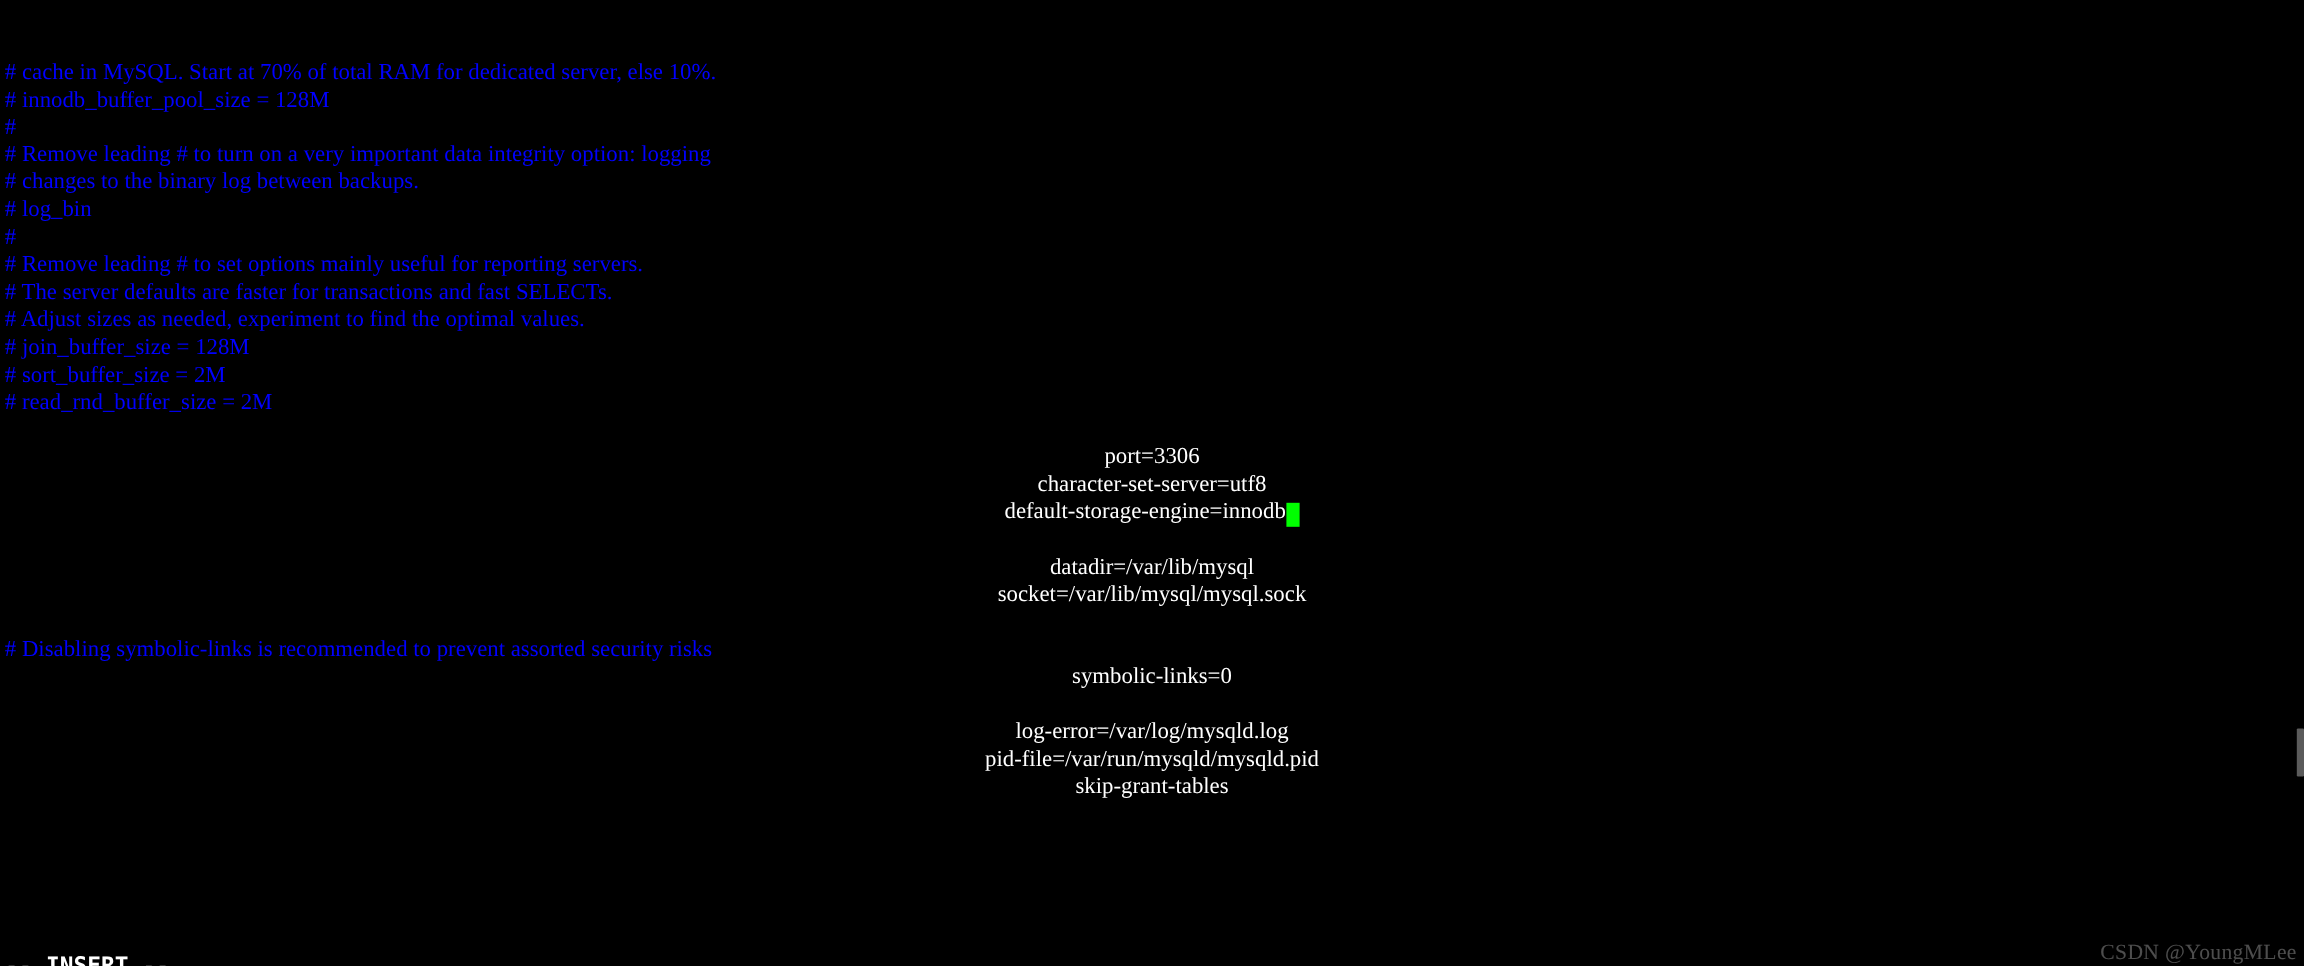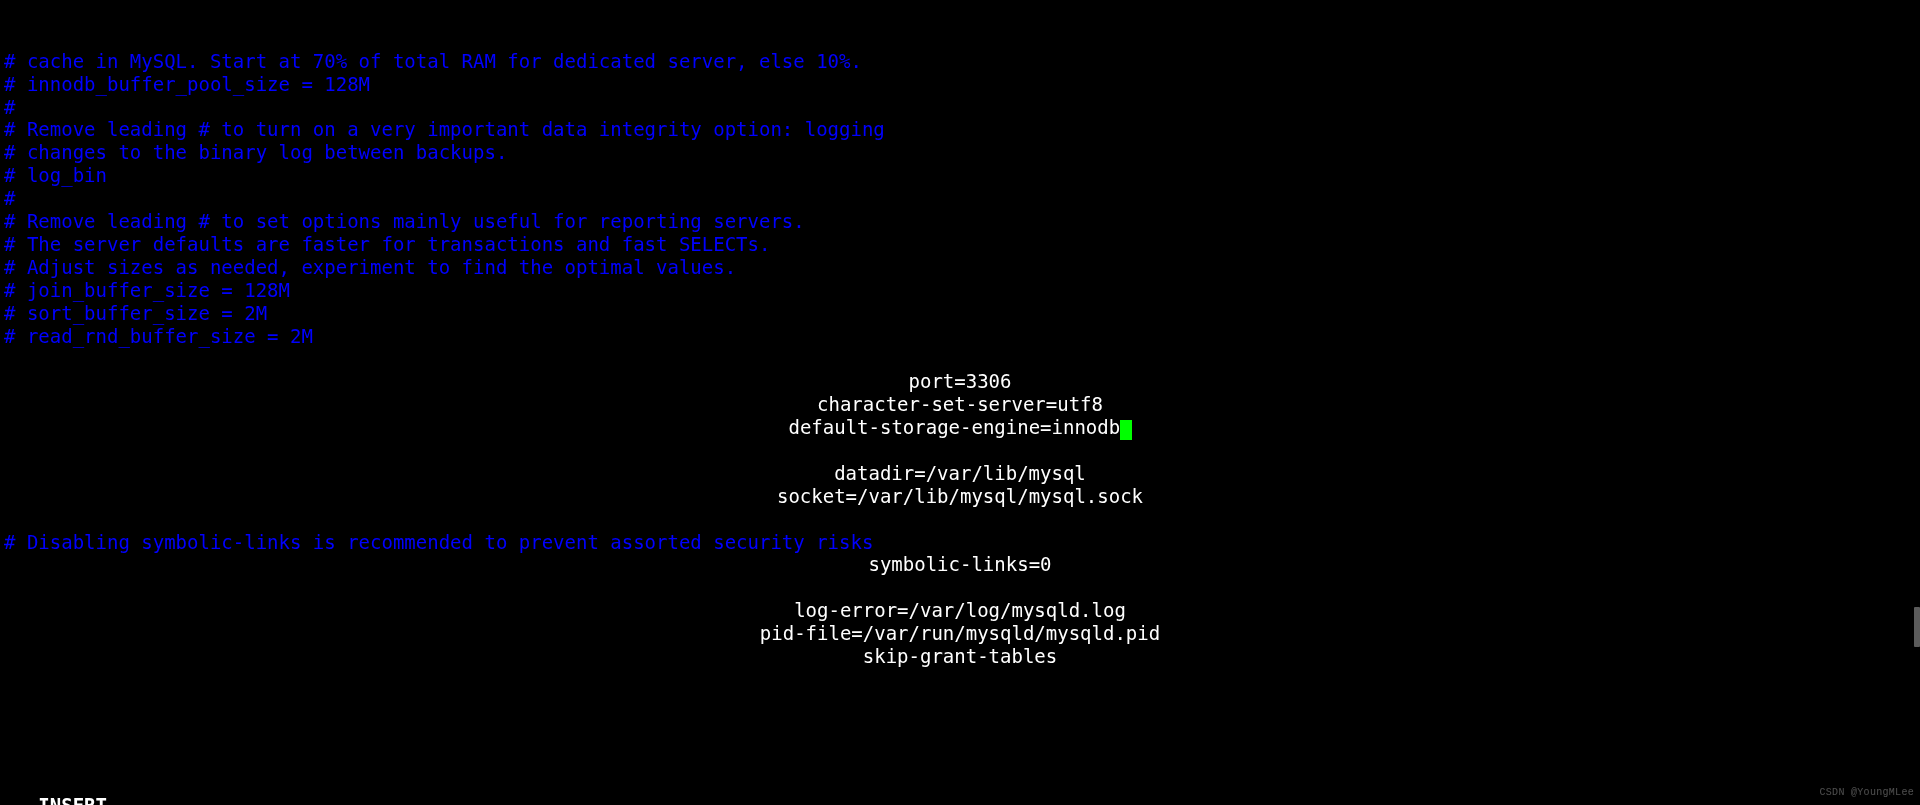--- a/index.html
+++ b/index.html
@@ -18,39 +18,40 @@
   .terminal {
     position: relative;
     width: 100%;
     height: 100%;
     padding: 4px;
     box-sizing: border-box;
     white-space: pre;
   }
   .line {
     height: 22.9px;
+    font-family: Liberation Serif, serif;
   }
   .comment { color: #0000ff; }
   .plain   { color: #ffffff; text-align: center; }
   .bold    { font-weight: bold; }
   .cursor-block {
     display: inline-block;
     width: 0.6em;
     height: 1.05em;
     background: #00ff00;
     vertical-align: text-bottom;
     margin-bottom: -2px;
   }
   .watermark {
     position: absolute;
     right: 6px;
     bottom: 0px;
-    font-size: 10px;
+    font-size: 18px;
     color: rgba(255,255,255,0.30);
-    font-family: Liberation Mono, monospace;
+    font-family: Liberation Serif, serif;
     letter-spacing: 0.3px;
   }
   .scrollbar-track {
     position: absolute;
     right: 0;
     top: 0;
     width: 6px;
     height: 100%;
     background: #000;
   }

